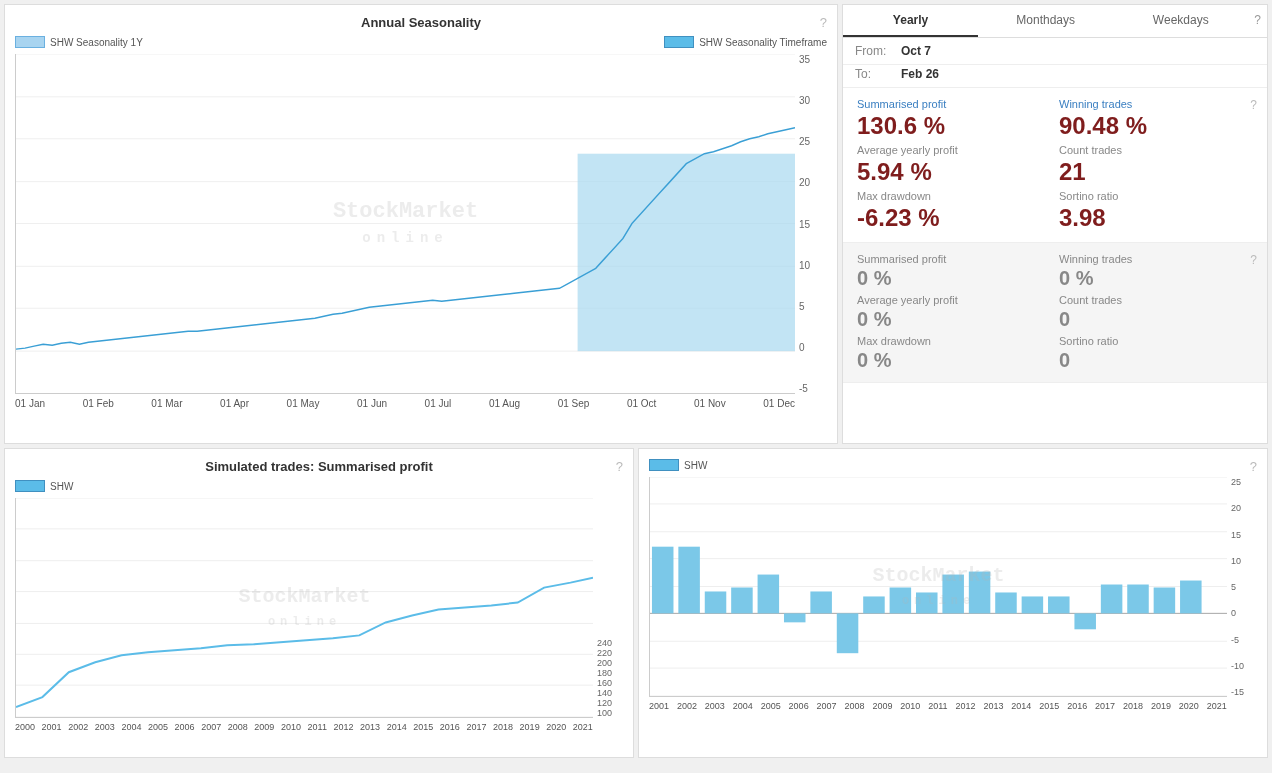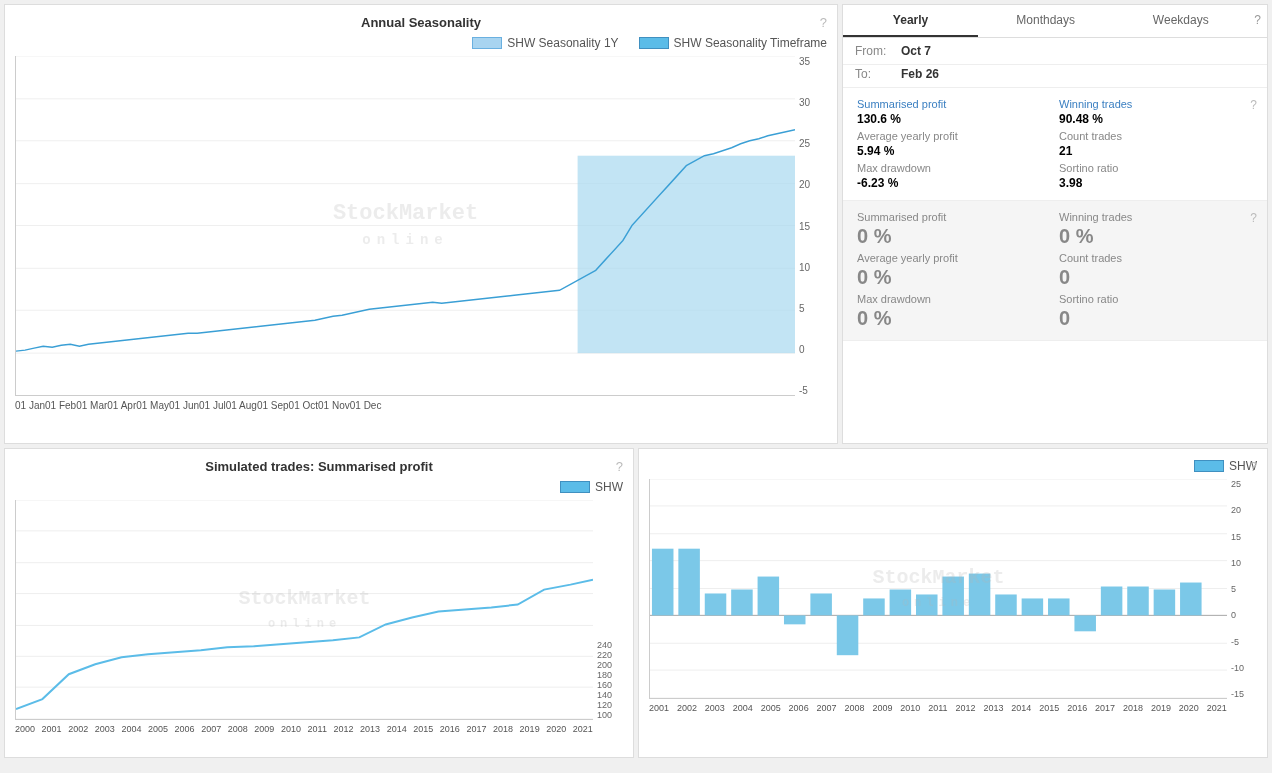--- a/index.html
+++ b/index.html
@@ -6,31 +6,31 @@
     body { font-family: Arial, sans-serif; background: #f0f0f0; font-size: 12px; color: #333; width: 1272px; }
 
     .main-container { display: flex; flex-direction: column; gap: 4px; padding: 4px; }
 
     
     .top-row { display: flex; gap: 4px; height: 440px; border-radius: 15px; }
 
     
     .chart-panel { background: #fff; border: 1px solid #ddd; flex: 1; position: relative; padding: 10px 10px 30px 10px; }
     .chart-title { text-align: center; font-size: 13px; font-weight: bold; color: #333; margin-bottom: 6px; }
-    .chart-legend { display: flex; justify-content: flex-end; gap: 20px; margin-bottom: 6px; font-size: 12px; color: #555; }
+    .chart-legend { display: flex; justify-content: space-between; gap: 20px; margin-bottom: 6px; font-size: 10px; color: #555; }
     .legend-item { display: flex; align-items: center; gap: 5px; }
     .legend-swatch { width: 30px; height: 12px; }
     .swatch-1y { background: #a8d4f0; border: 1px solid #6ab0e0; }
     .swatch-tf { background: #5bbce8; border: 1px solid #4090c0; }
 
     .chart-area { position: relative; width: 100%; height: 340px; border-bottom: 1px solid #ccc; border-left: 1px solid #ccc; }
     .chart-svg { width: 100%; height: 100%; }
 
     .watermark { position: absolute; top: 50%; left: 50%; transform: translate(-50%, -50%); color: rgba(180,180,180,0.35); font-size: 28px; font-weight: bold; text-align: center; pointer-events: none; white-space: nowrap; font-family: Liberation Mono, monospace; }
-    .x-axis-labels { display: flex; justify-content: flex-start; padding: 4px 0 0 0; font-size: 10px; color: #555; }
+    .x-axis-labels { display: flex; justify-content: space-between; padding: 4px 0 0 0; font-size: 10px; color: #555; }
 
     
     .right-panel { width: 426px; display: flex; flex-direction: column; gap: 0; border: 1px solid #ddd; background: #fff; }
 
     .tabs-row { display: flex; border-bottom: 1px solid #ddd; }
     .tab { flex: 1; text-align: center; padding: 8px 4px; cursor: pointer; font-size: 12px; color: #666; border-bottom: 2px solid transparent; }
     .tab.active { color: #333; font-weight: bold; border-bottom: 2px solid #333; }
     .tab-help { padding: 8px 6px; color: #999; font-size: 12px; cursor: pointer; }
 
     .date-row { display: flex; padding: 6px 12px; gap: 16px; font-size: 12px; border-bottom: 1px solid #eee; }
@@ -38,21 +38,21 @@
     .date-value { font-weight: bold; color: #333; }
 
     .stats-section { padding: 10px 14px; border-bottom: 1px solid #eee; position: relative; }
     .stats-section.gray-bg { background: #f5f5f5; }
     .section-help { position: absolute; top: 10px; right: 10px; color: #bbb; font-size: 12px; cursor: pointer; }
 
     .stats-grid { display: grid; grid-template-columns: 1fr 1fr; gap: 4px 8px; }
     .stat-item { }
     .stat-label { font-size: 11px; color: #888; margin-bottom: 2px; }
     .stat-label.blue { color: #3a7fc1; }
-    .stat-value { font-size: 12px; font-weight: bold; color: #000000; }
+    .stat-value { font-size: 24px; font-weight: bold; color: #7f1d1d; }
     .stat-value.gray { color: #888; font-size: 20px; }
 
     
     .bottom-row { display: flex; gap: 4px; height: 310px; }
     .bottom-chart { background: #fff; border: 1px solid #ddd; flex: 1; position: relative; padding: 10px 10px 30px 10px; }
     .bottom-chart-area { position: relative; width: 100%; height: 220px; border-bottom: 1px solid #ccc; border-left: 1px solid #ccc; }
     .bottom-chart-svg { width: 100%; height: 100%; }
     .bottom-x-axis { display: flex; justify-content: space-between; padding: 4px 0 0 0; font-size: 9px; color: #555; }
 
     .help-icon { color: #bbb; font-size: 13px; position: absolute; top: 10px; right: 10px; cursor: pointer; }

